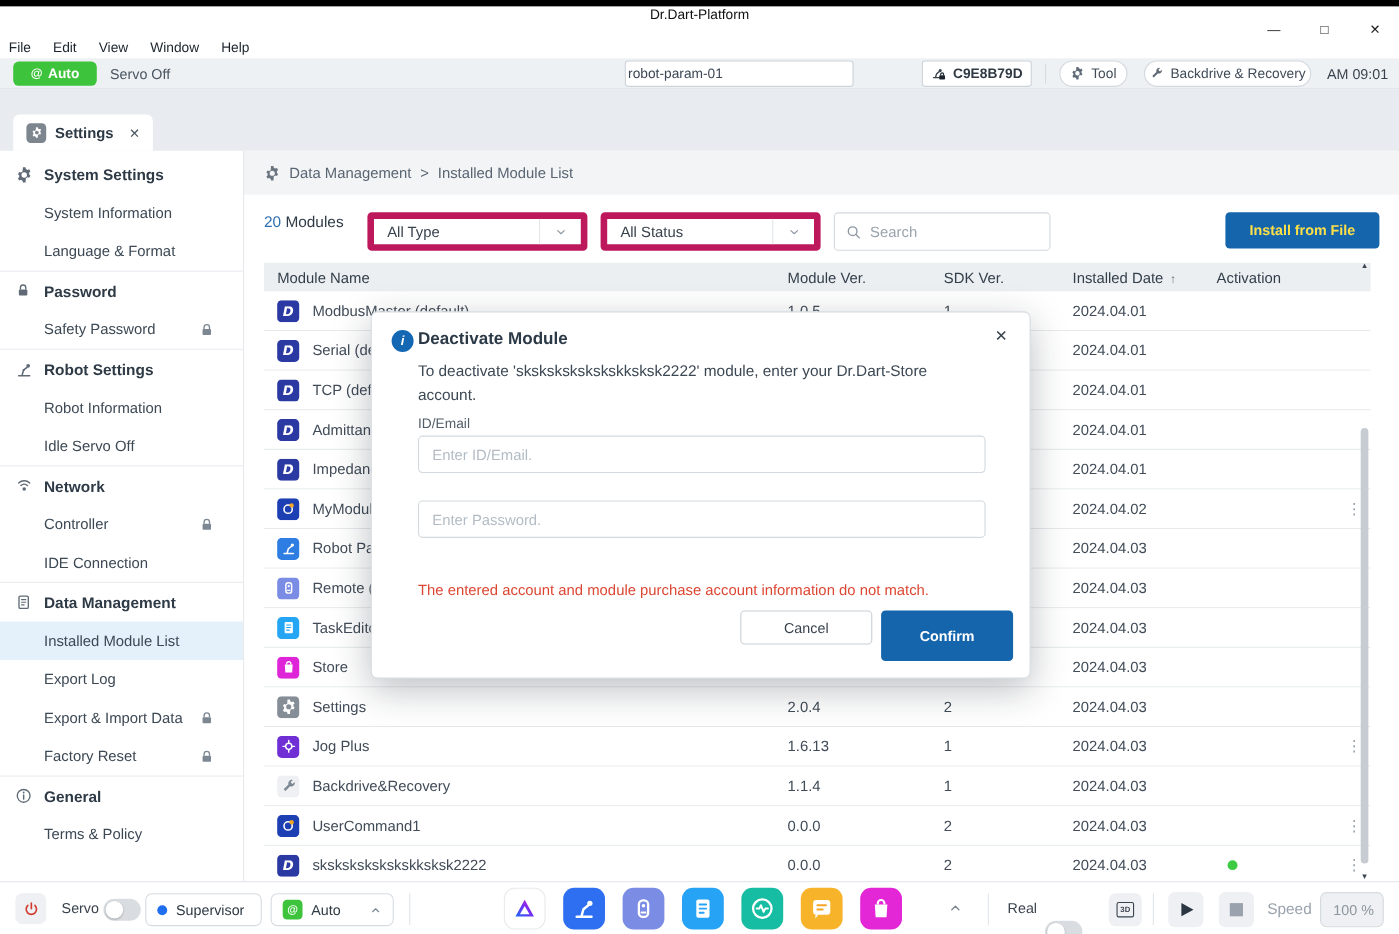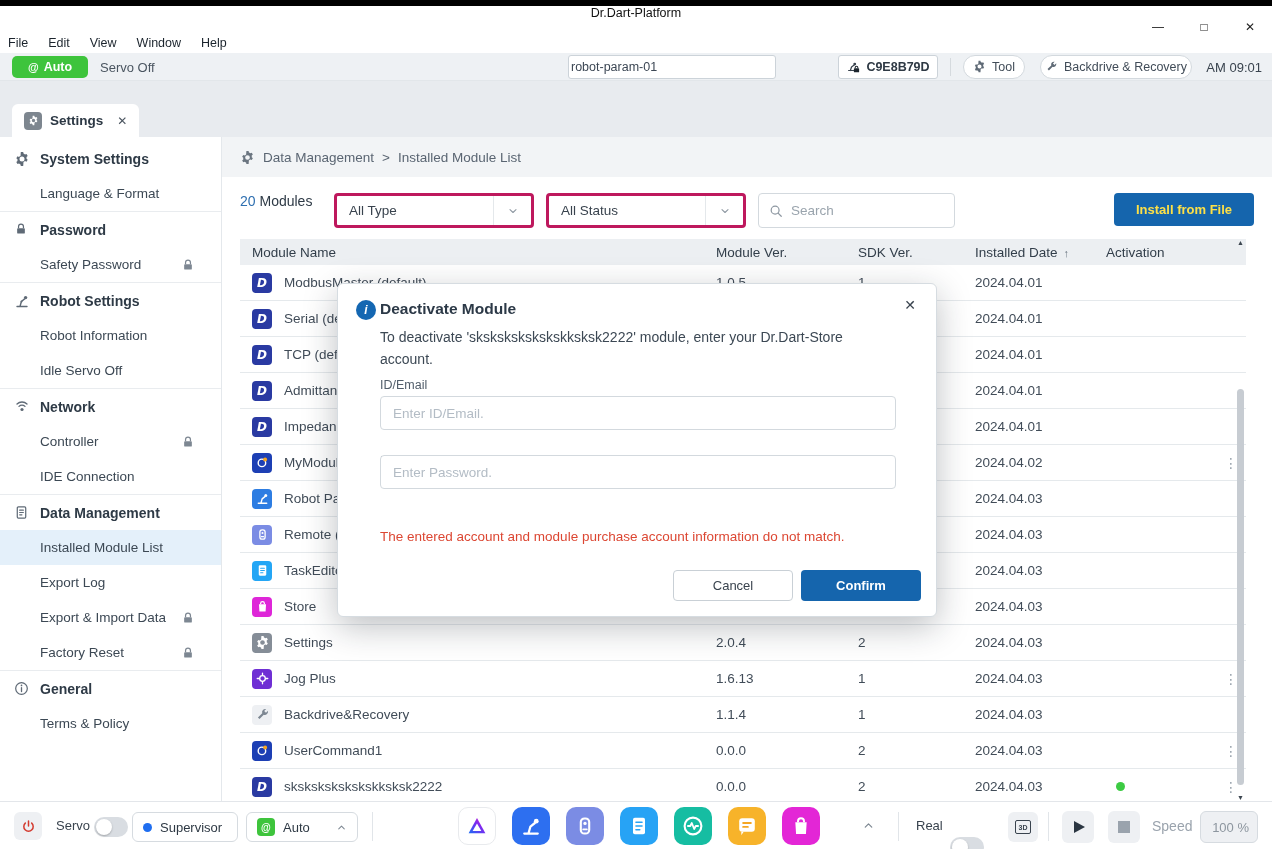--- a/index.html
+++ b/index.html
@@ -56,21 +56,21 @@
   .sb-lock { margin-left:auto; width:14px; height:14px; color:#7d8792; }
 
   .content { flex:1; display:flex; flex-direction:column; }
   .breadcrumb { height:40px; display:flex; align-items:center; gap:8px; padding-left:18px; font-size:13.5px; color:#5a6572; }
   .breadcrumb .bc-ic { width:15px; height:15px; color:#6b7580; }
   .panel { flex:1; background:#fff; position:relative; padding:16px 18px 0 18px; overflow:hidden; }
 
   .controls { display:flex; align-items:flex-start; height:35px; }
   .count-wrap { width:94px; font-size:14px; color:#2e3a46; font-weight:400; }
   .count-num { color:#2e6fb0; }
-  .select { position:relative; width:200px; height:35px; border:3px solid #be185d; border-radius:4px; background:#fff;
+  .select { position:relative; width:200px; height:35px; border:6px solid #be185d; border-radius:4px; background:#fff;
     display:flex; align-items:center; padding:0 48px 0 12px; font-size:13.5px; color:#39434e; margin-right:12px; }
   .select .chev-zone { position:absolute; right:0; top:0; width:38px; height:100%; border-left:1px solid #e4e8eb; display:flex; align-items:center; justify-content:center; color:#8d97a1; }
   .search-box { width:197px; height:35px; border:1px solid #d3d9de; border-radius:4px; background:#fff; display:flex; align-items:center; padding:0 10px; gap:8px; }
   .search-box input { border:none; outline:none; flex:1; font-size:13.5px; font-family:inherit; color:#39434e; width:120px; }
   .search-box input::placeholder { color:#9aa4ad; }
   .search-ic { width:14px; height:14px; color:#8d97a1; flex:none; }
   .install-btn { margin-left:auto; width:140px; height:33px; background:var(--accent); color:#fde047; border:none; border-radius:4px;
     font-size:13px; font-weight:600; font-family:inherit; }
 
   
@@ -107,21 +107,21 @@
   .modal-body { position:absolute; left:42px; top:42px; width:510px; font-size:14px; color:#3c4854; line-height:22px; }
   .field-label { position:absolute; left:42px; font-size:12.5px; color:#515d6a; }
   .lbl-id { top:94px; } .lbl-pwd { top:170px; }
   .modal-input { position:absolute; left:42px; width:516px; height:34px; border:1px solid #d3d9de; border-radius:4px;
     padding:0 12px; font-size:13.5px; font-family:inherit; color:#39434e; }
   .modal-input::placeholder { color:#b3bcc5; }
   .in-id { top:112px; } .in-pwd { top:171px; }
   .modal-error { position:absolute; left:42px; top:243px; width:490px; font-size:13.5px; color:var(--red); line-height:19px; }
   .modal-actions { position:absolute; right:15px; bottom:15px; display:flex; gap:8px; }
   .btn-cancel { width:120px; height:31px; background:#fff; border:1px solid #c9d0d6; border-radius:4px; font-size:13px; color:#39434e; font-family:inherit; }
-  .btn-confirm { width:120px; height:31px; background:var(--accent); border:none; border-radius:4px; font-size:13px; font-weight:700; color:#fff; font-family:inherit; }
+  .btn-confirm { width:120px; height:46px; background:var(--accent); border:none; border-radius:4px; font-size:13px; font-weight:700; color:#fff; font-family:inherit; }
 
   
   .taskbar { position:relative; height:49px; background:#fff; border-top:1px solid #e3e6ea; }
   .taskbar > * { position:absolute; }
   .power-btn { left:14px; top:10px; width:28px; height:28px; border-radius:6px; background:#eef0f3; display:flex; align-items:center; justify-content:center; color:#d33a2f; }
   .servo-lbl { left:56px; top:16px; font-size:13px; color:#39434e; }
   .toggle { width:34px; height:20px; border-radius:10px; background:#d9dde2; position:relative; }
   .toggle .knob { position:absolute; left:2px; top:2px; width:16px; height:16px; border-radius:50%; background:#fff; box-shadow:0 1px 2px rgba(0,0,0,.25); }
   .tg-servo { left:94px; top:15px; }
   .dd-pill { top:10px; height:30px; background:#fff; border:1px solid #d6dbe0; border-radius:6px; display:flex; align-items:center; gap:8px; padding:0 10px; font-size:13px; color:#2e3944; }
@@ -229,20 +229,23 @@
         <div class="sb-section">
           <div class="sb-header">
             <span class="sb-ic">
               <svg viewBox="0 0 16 16" width="16" height="16">
                 <path fill-rule="evenodd" fill="currentColor" d="M6.8 1h2.4l.3 1.6c.55.2 1.05.5 1.5.9l1.5-.6 1.2 2-1.2 1a5.6 5.6 0 0 1 0 1.8l1.2 1-1.2 2-1.5-.6c-.45.4-.95.7-1.5.9L9.2 15H6.8l-.3-1.6a5.6 5.6 0 0 1-1.5-.9l-1.5.6-1.2-2 1.2-1a5.6 5.6 0 0 1 0-1.8l-1.2-1 1.2-2 1.5.6c.45-.4.95-.7 1.5-.9L6.8 1zM8 5.5A2.5 2.5 0 1 0 8 10.5 2.5 2.5 0 0 0 8 5.5z"></path>
               </svg>
             </span>
             <span>System Settings</span>
           </div>
           <div class="sb-item">
+            <span>System Information</span>
+          </div>
+          <div class="sb-item">
             <span>Language &amp; Format</span>
           </div>
         </div>
         <div class="sb-section">
           <div class="sb-header">
             <span class="sb-ic">
               <svg viewBox="0 0 16 16" width="14" height="14">
                 <path d="M5.2 7V5.2a2.8 2.8 0 0 1 5.6 0V7" stroke="currentColor" fill="none" stroke-width="1.4"></path>
                 <rect x="3.6" y="7" width="8.8" height="6.2" rx="1" fill="currentColor"></rect>
               </svg>

